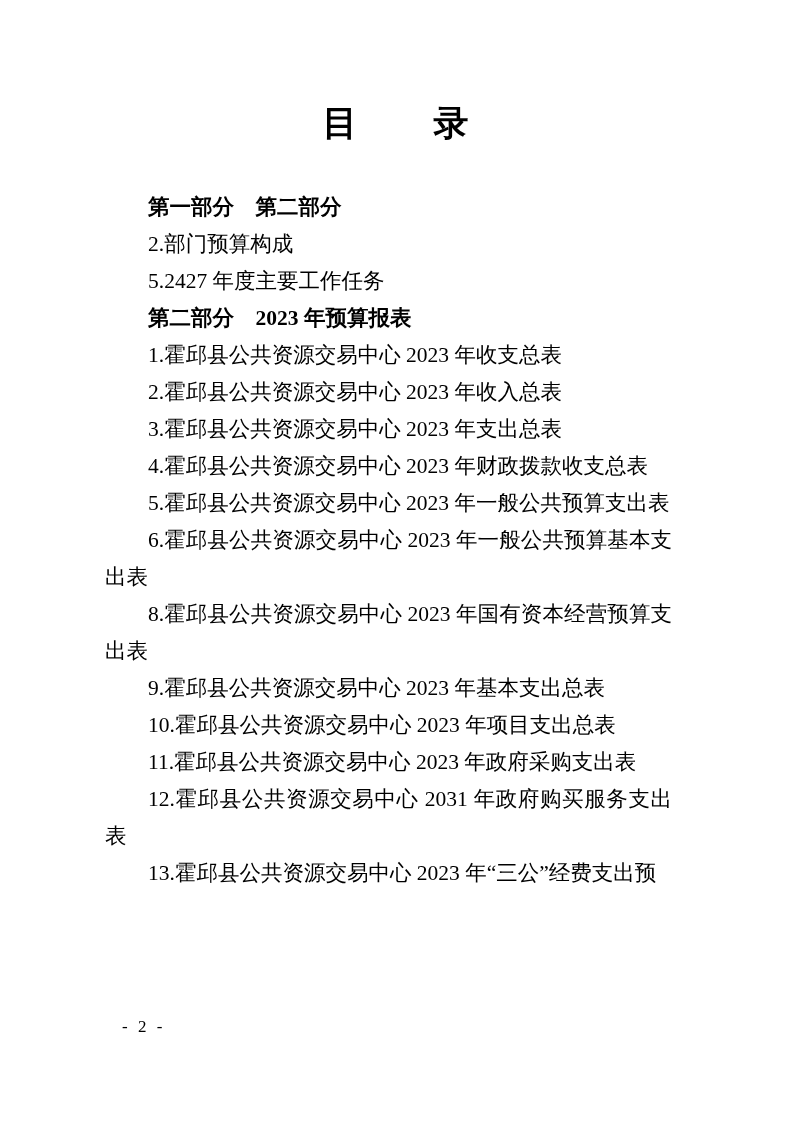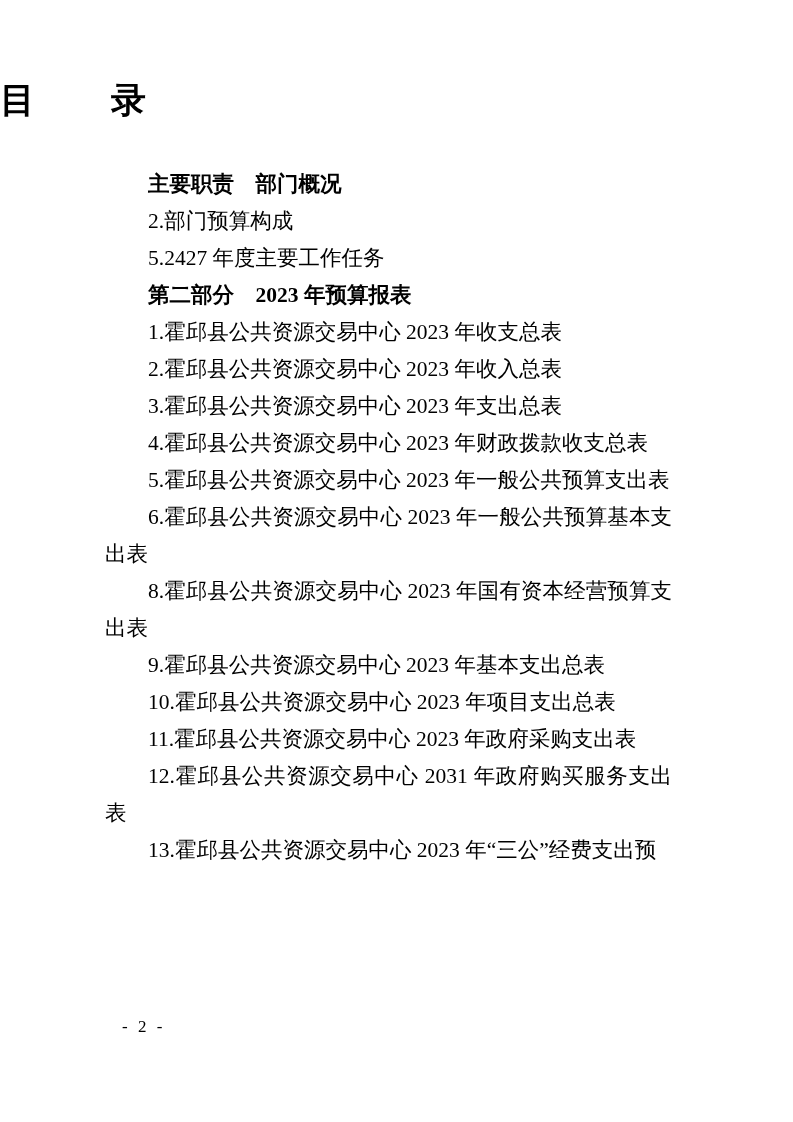--- a/index.html
+++ b/index.html
@@ -11,21 +11,22 @@
     position: relative;
     width: 793px;
     height: 1122px;
     background: #ffffff;
     color: #000000;
     font-family: "Liberation Serif", "DejaVu Serif", serif;
     overflow: hidden;
   }
   .doc-title {
     margin: 0;
-    padding-top: 80px;
+    padding-top: 103px;
+    text-align: center;
     font-size: 35px;
     line-height: 42px;
     font-weight: 700;
     letter-spacing: 2px;
   }
   .toc {
     margin: 44px 0 0 105px;
     width: 567px;
   }
   .toc p {
@@ -49,21 +50,21 @@
 </style>
 </head>
 <body>
 
 <div class="page">
 
   <h1 class="doc-title">目　　录</h1>
 
   <div class="toc">
 
-    <p class="heading">主要职责　部门概况</p>
+    <p class="heading">第一部分　第二部分</p>
 
     <p class="item">2.部门预算构成</p>
     <p class="item">5.2427 年度主要工作任务</p>
 
     <p class="heading">第二部分　2023 年预算报表</p>
 
     <p class="item">1.霍邱县公共资源交易中心 2023 年收支总表</p>
     <p class="item">2.霍邱县公共资源交易中心 2023 年收入总表</p>
     <p class="item">3.霍邱县公共资源交易中心 2023 年支出总表</p>
     <p class="item">4.霍邱县公共资源交易中心 2023 年财政拨款收支总表</p>

